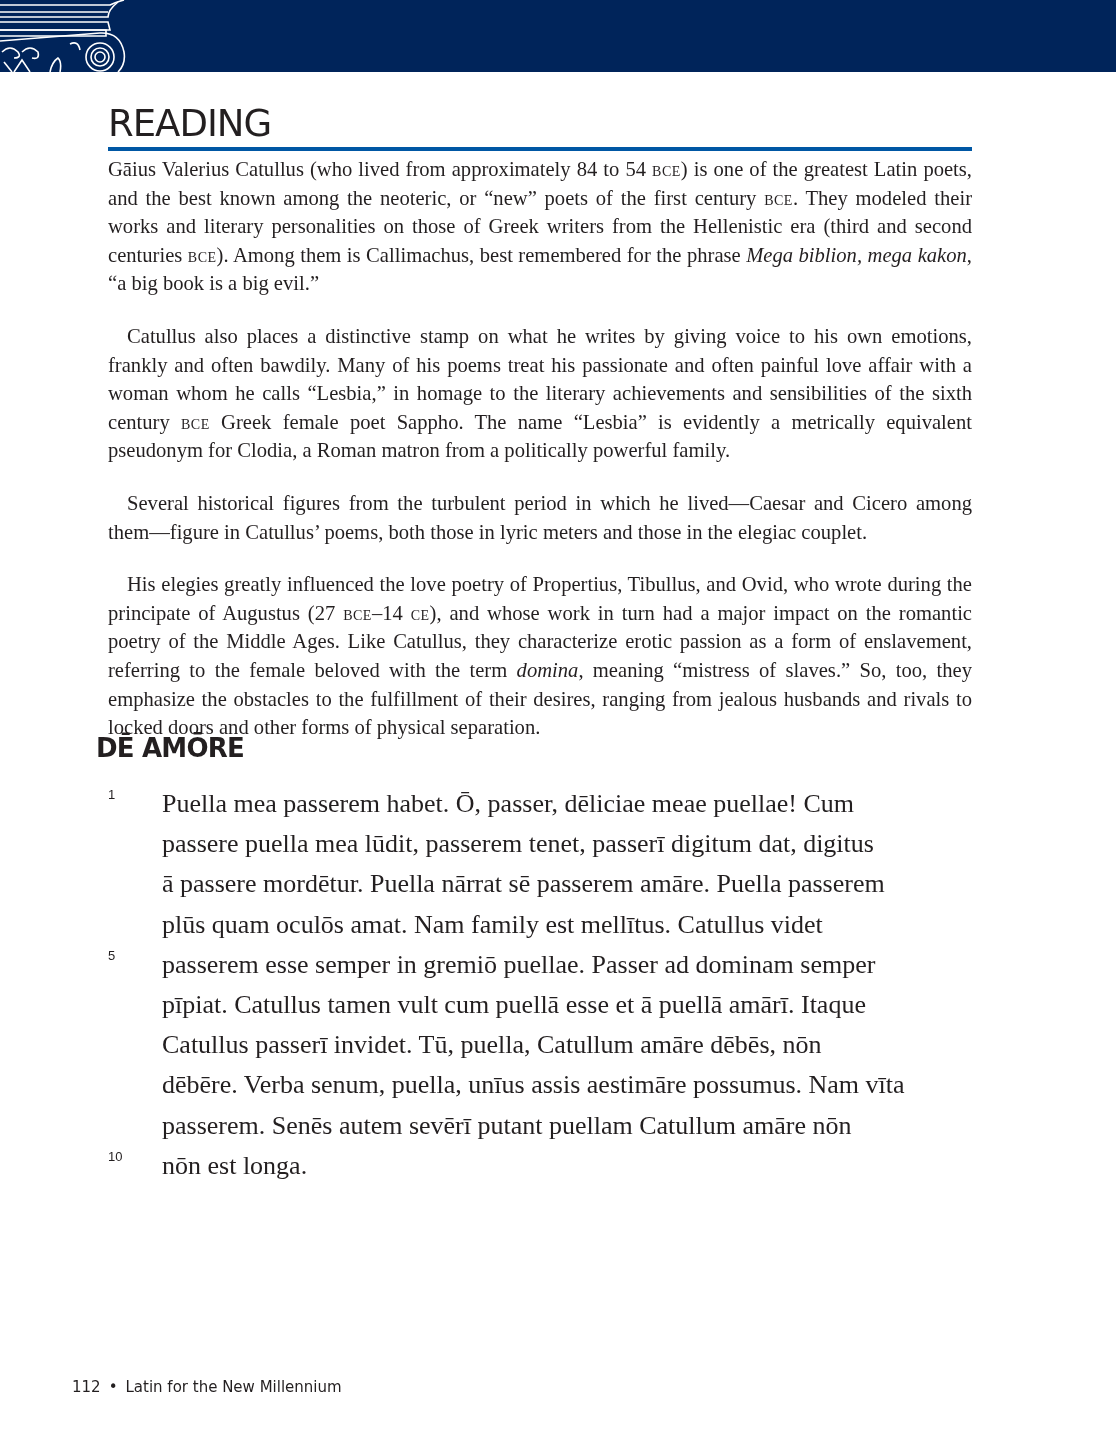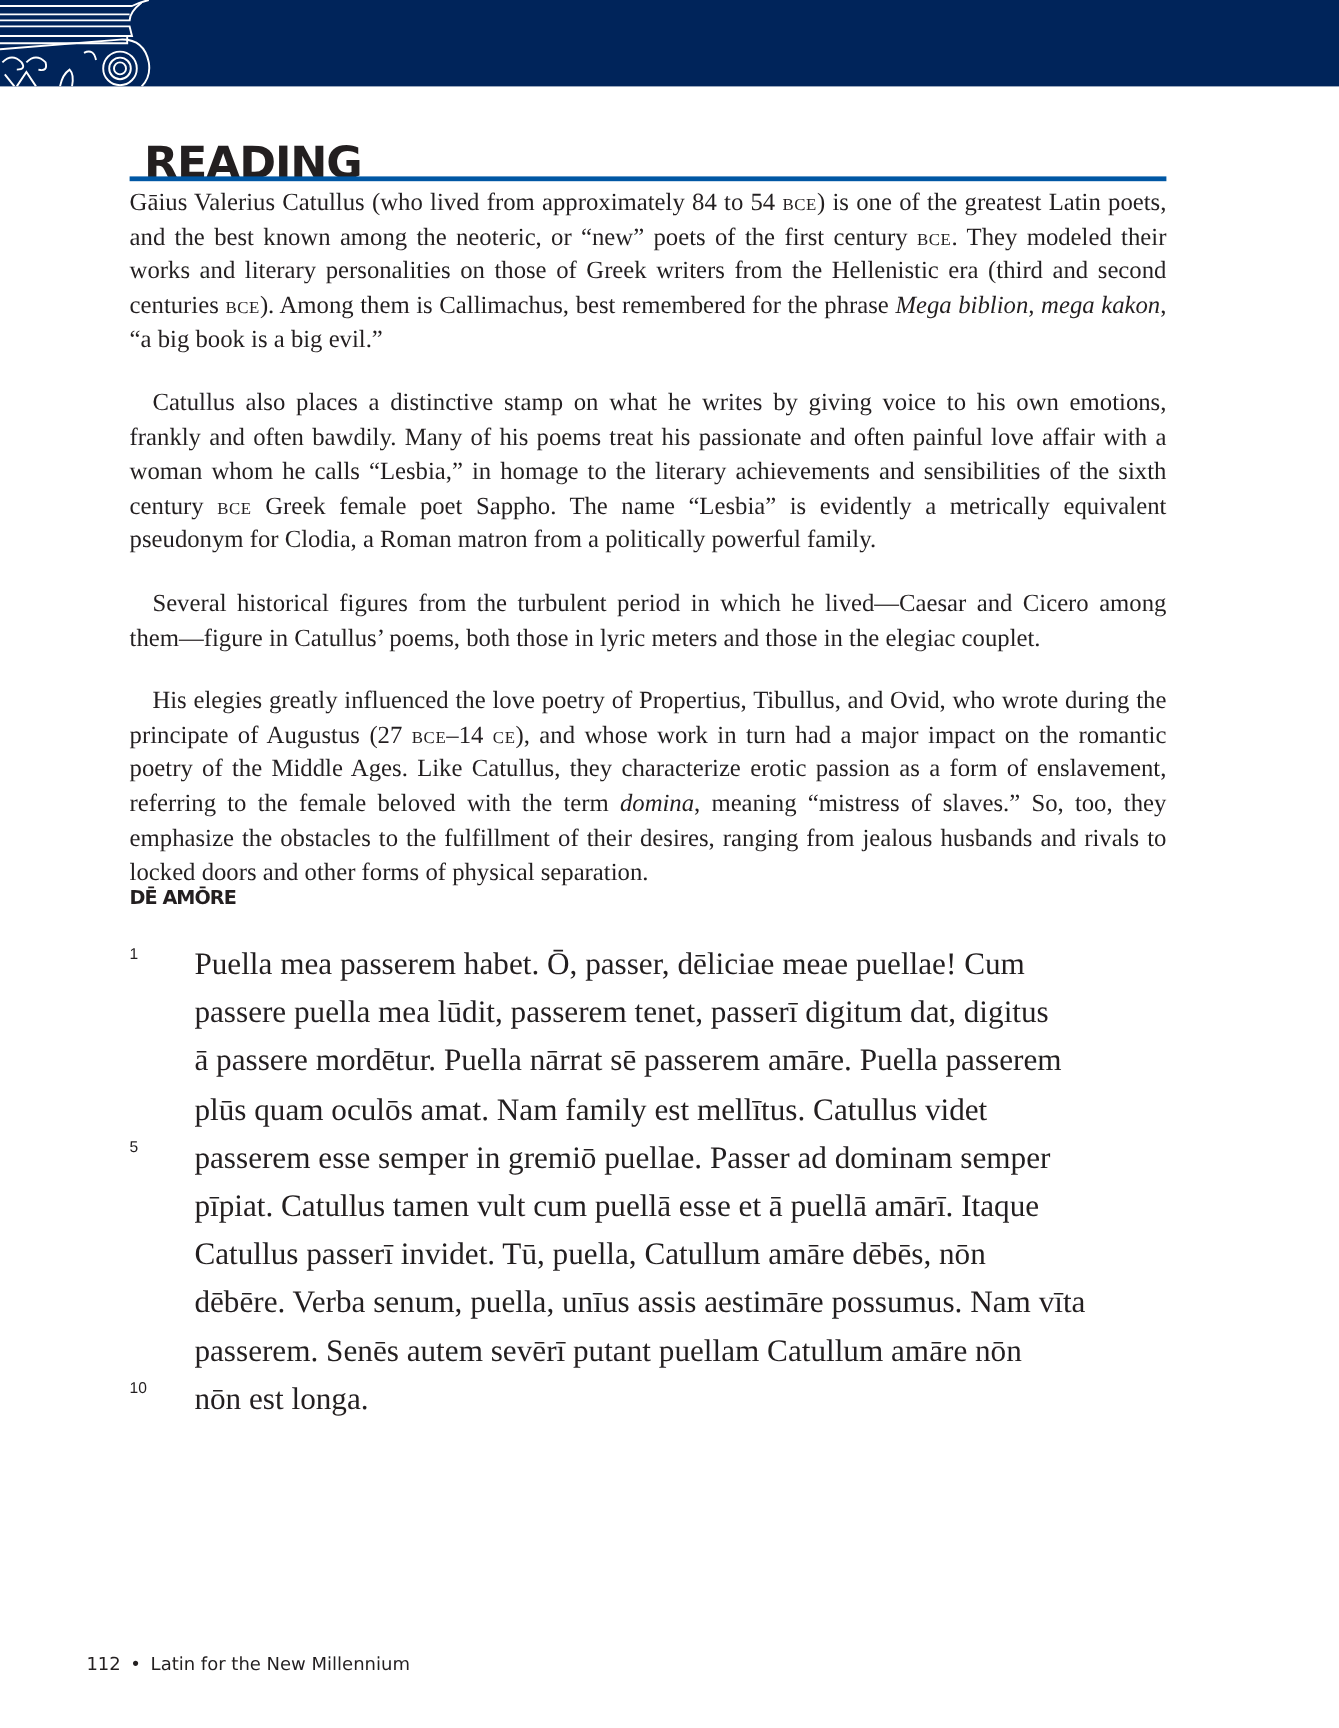--- a/index.html
+++ b/index.html
@@ -6,40 +6,40 @@
   body {
     width: 1116px; height: 1440px; position: relative; background: #ffffff;
     overflow: hidden; color: #231f20;
   }
   .header-bar {
     position: absolute; left: 0; top: 0; width: 1116px; height: 72px;
     background: #00245a;
   }
   .column-ornament { position: absolute; left: 0; top: 0; width: 130px; height: 72px; }
   .page-title {
-    position: absolute; left: 108px; top: 100px; margin: 12px;
-    font-family: "DejaVu Sans", sans-serif; font-weight: bold;
+    position: absolute; left: 108px; top: 100px; margin: 0;
+    font-family: "DejaVu Sans", sans-serif; font-weight: normal;
     font-size: 37px; letter-spacing: -1px; color: #231f20; line-height: 48px;
   }
   .title-rule {
     position: absolute; left: 108px; top: 147px; width: 864px; height: 4px;
     background: #0057a4;
   }
   .prose {
     position: absolute; left: 108px; top: 155px; width: 864px;
     font-family: "Liberation Serif", serif; font-size: 20.6px; line-height: 28.6px;
     color: #231f20;
   }
   .prose p { margin: 0 0 10px 0; text-align: justify; text-align-last: left; }
   .prose p.indent { text-indent: 19px; margin-top: 24px; }
   .sc { font-variant: small-caps; text-transform: lowercase; letter-spacing: 0.5px; }
   .it { font-style: italic; }
   .section-title {
-    position: absolute; left: 108px; top: 730px; margin: 0;
-    font-family: "DejaVu Sans", sans-serif; font-weight: bold; font-size: 16px;
+    position: absolute; left: 96px; top: 730px; margin: 0;
+    font-family: "DejaVu Sans", sans-serif; font-weight: bold; font-size: 26px;
     letter-spacing: -0.8px; color: #231f20; line-height: 36px; text-align: right;
   }
   .latin {
     position: absolute; left: 108px; top: 772px; width: 880px;
     font-family: "Liberation Serif", serif; font-size: 26px; line-height: 40.2px; color: #231f20;
   }
   .latin-line { position: relative; height: 40.2px; white-space: nowrap; }
   .line-num {
     position: absolute; left: 0; top: 3px; width: 20px;
     font-family: "Liberation Sans", sans-serif; font-size: 13px; color: #231f20;

